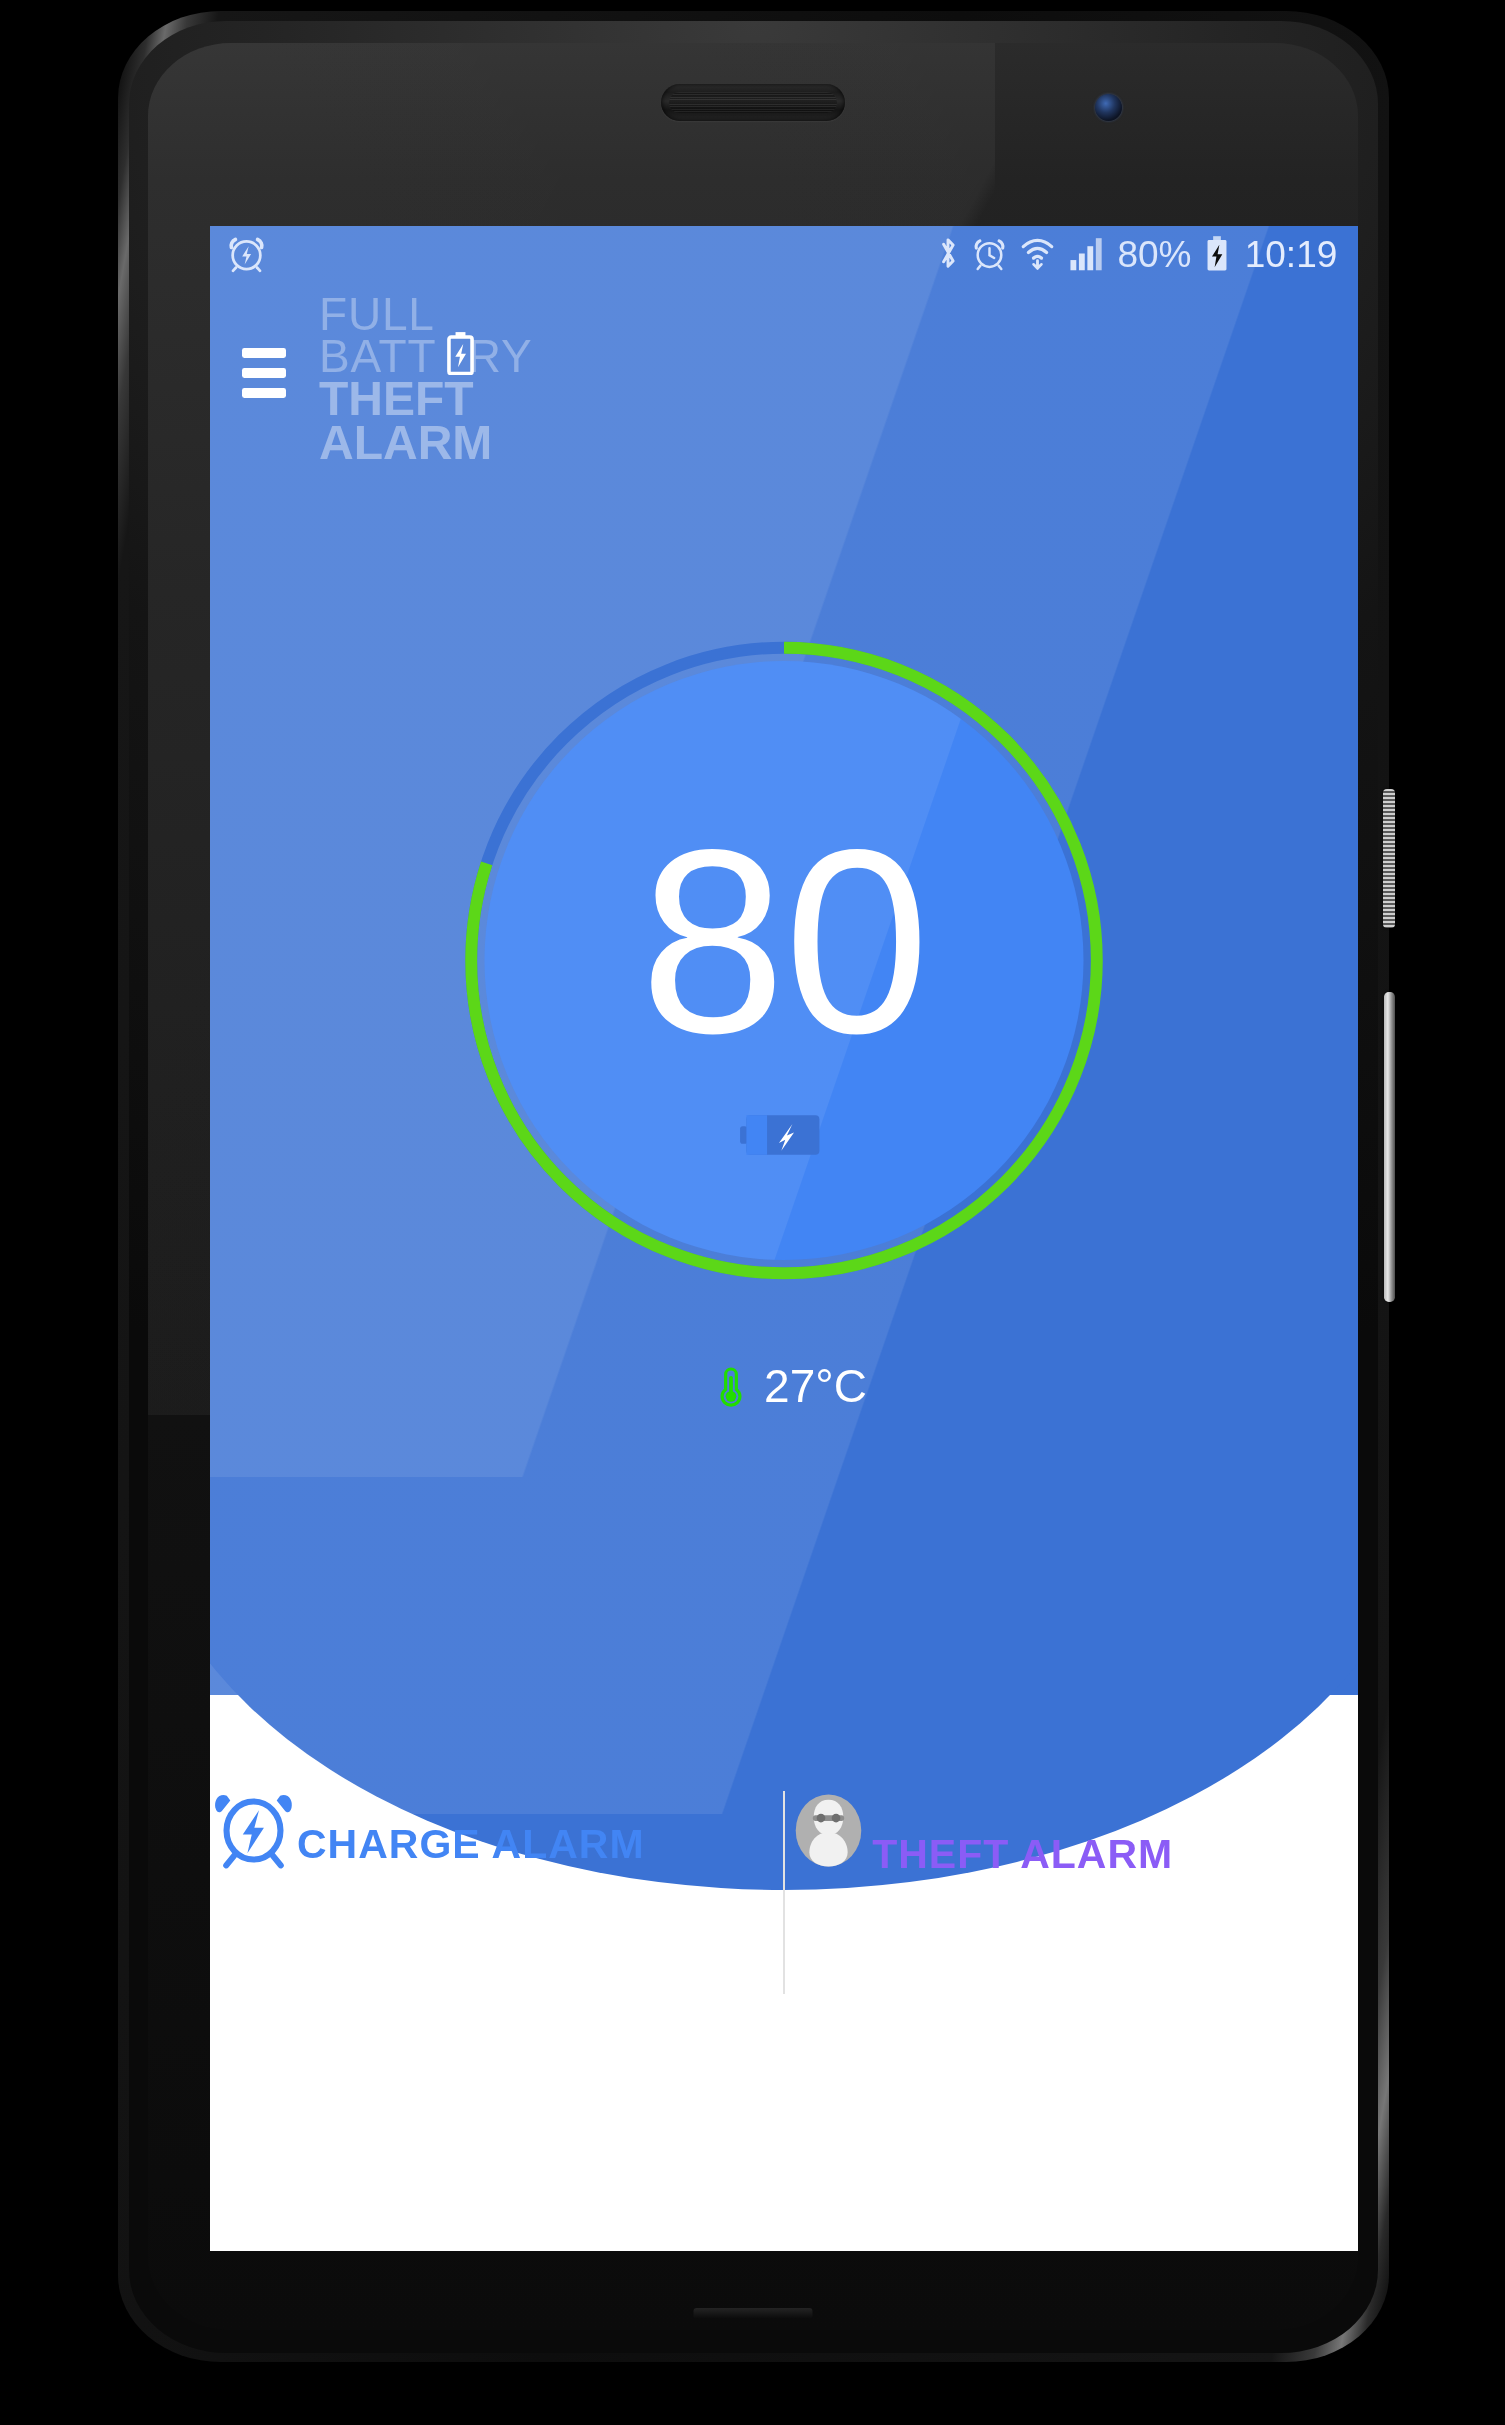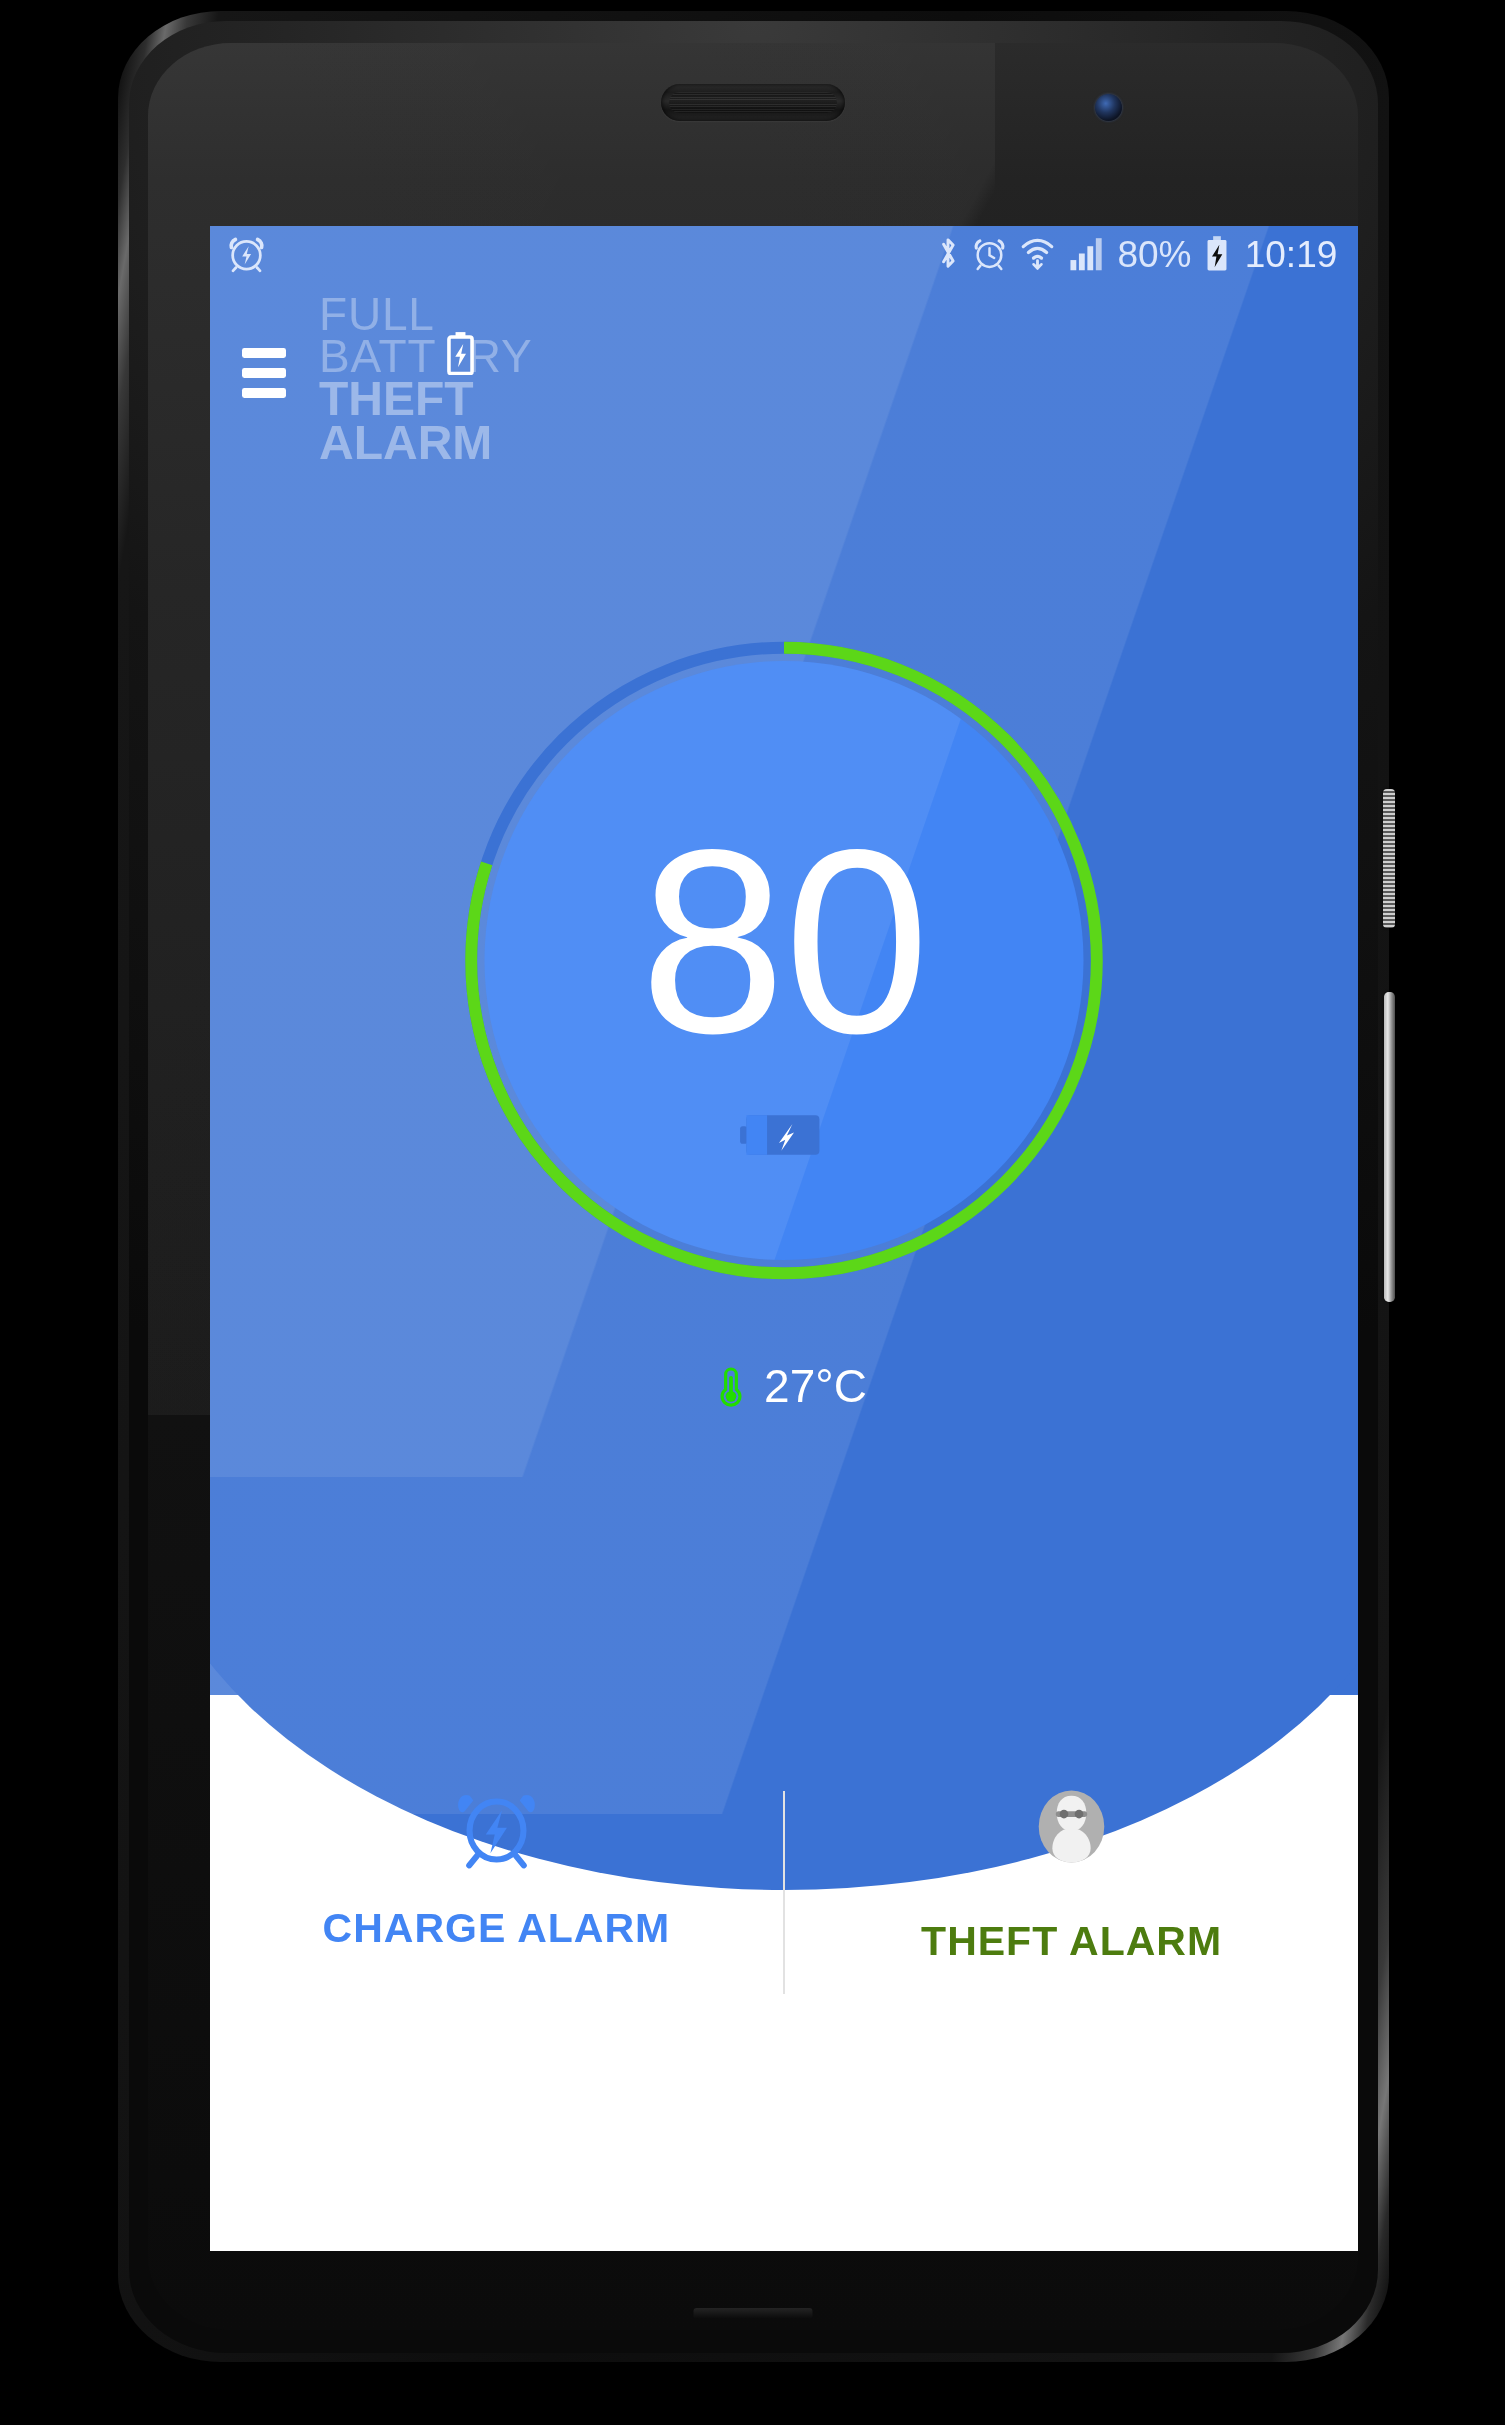--- a/index.html
+++ b/index.html
@@ -312,33 +312,32 @@
     position: absolute;
     left: 0;
     top: 1557px;
     width: 100%;
     display: flex;
     align-items: flex-start;
   }
   .action {
     flex: 1;
     display: flex;
-    flex-direction: column;
     align-items: center;
     cursor: pointer;
   }
   .action-icon { width: 87px; height: 87px; display:block; }
   .action-label {
     margin-top: 35px;
     font-size: 41px;
     font-weight: 700;
     letter-spacing: 1px;
   }
   .action.primary .action-label { color: #4285f4; }
-  .action.muted .action-label { color: #4d7c0f; margin-top: 48px; }
+  .action.muted .action-label { color: #8b5cf6; margin-top: 48px; }
   .action-divider {
     width: 2.4px;
     height: 203px;
     background: #e2e2e2;
     margin-top: 8px;
     flex: none;
   }
 </style>
 </head>
 <body>

